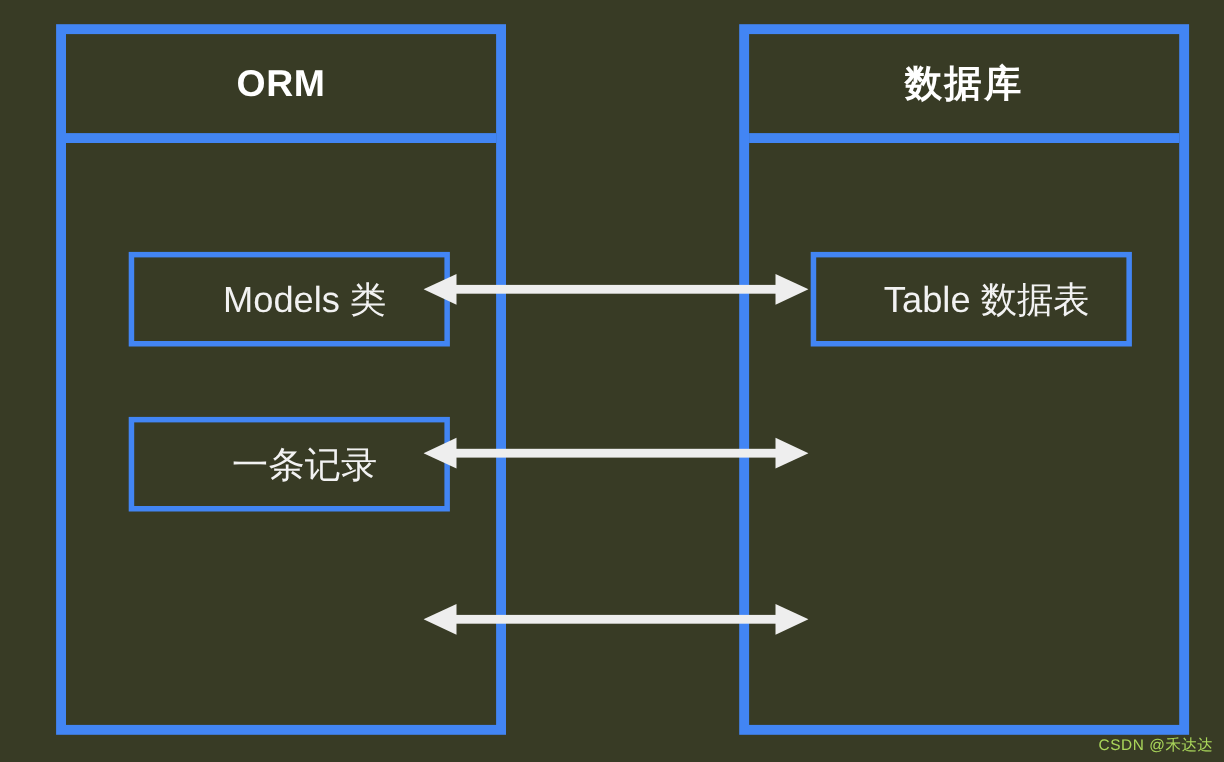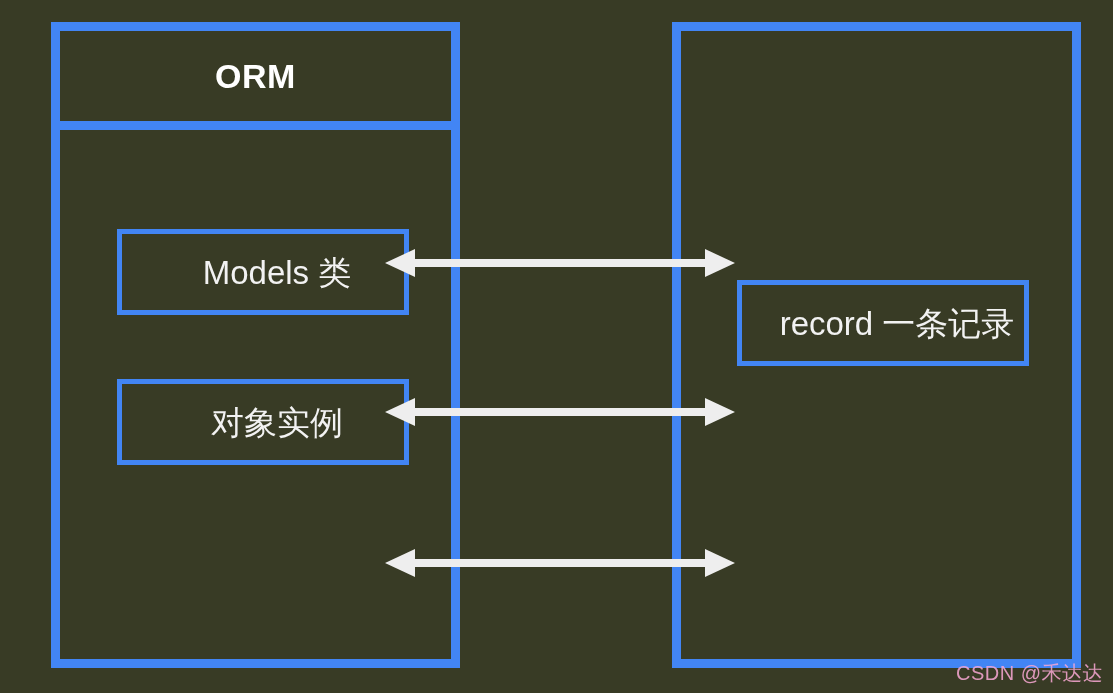--- a/index.html
+++ b/index.html
@@ -101,51 +101,54 @@
   #arrow-2 { top: 395px; }
   #arrow-3 { top: 546px; }
 
   .arrow svg { display: block; }
 
   
   #watermark {
     position: absolute;
     right: 10px;
     bottom: 6px;
-    color: #f9a8d4;
-    font-size: 20px;
+    color: #bef264;
+    font-size: 14px;
     letter-spacing: 0.5px;
     white-space: nowrap;
     opacity: 0.85;
     margin-top: 44px;
   }
 </style>
 </head>
 <body>
 
 <div id="canvas">
 
   <div class="panel" id="panel-orm">
     <div class="panel-header">
       <span class="panel-title">ORM</span>
     </div>
     <div class="panel-body">
       <div class="item-box row-1">
         <span class="item-label">Models 类</span>
       </div>
       <div class="item-box row-2">
-        <span class="item-label">对象实例</span>
+        <span class="item-label">一条记录</span>
       </div>
     </div>
   </div>
 
   <div class="panel" id="panel-database">
+    <div class="panel-header">
+      <span class="panel-title cjk">数据库</span>
+    </div>
     <div class="panel-body">
-      <div class="item-box row-2">
-        <span class="item-label overflow">record 一条记录</span>
+      <div class="item-box row-1">
+        <span class="item-label">Table 数据表</span>
       </div>
     </div>
   </div>
 
   <div class="arrow" id="arrow-1">
     <svg width="350" height="34" viewBox="0 0 350 34" xmlns="http://www.w3.org/2000/svg">
       <polygon points="0,17 30,3 30,31" fill="#eeeeee"></polygon>
       <rect x="28" y="13" width="294" height="8" fill="#eeeeee"></rect>
       <polygon points="350,17 320,3 320,31" fill="#eeeeee"></polygon>
     </svg>

